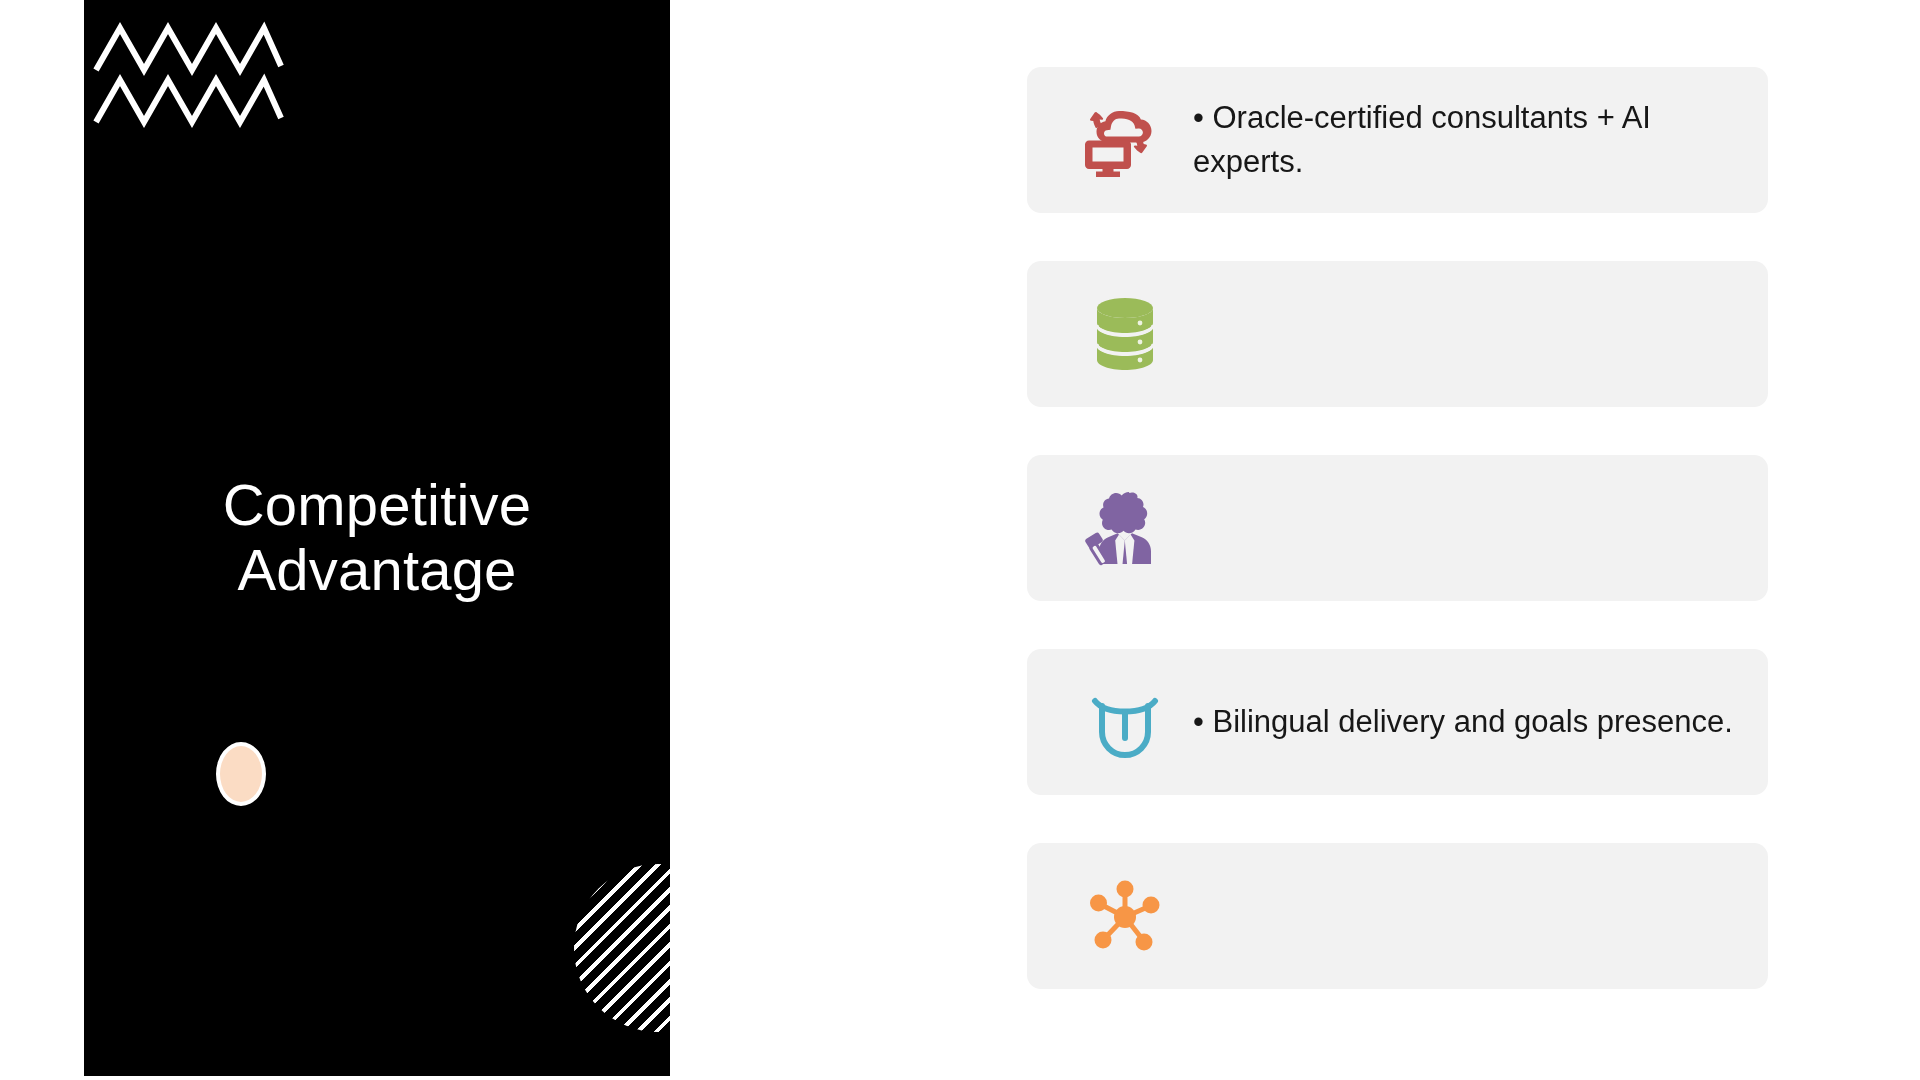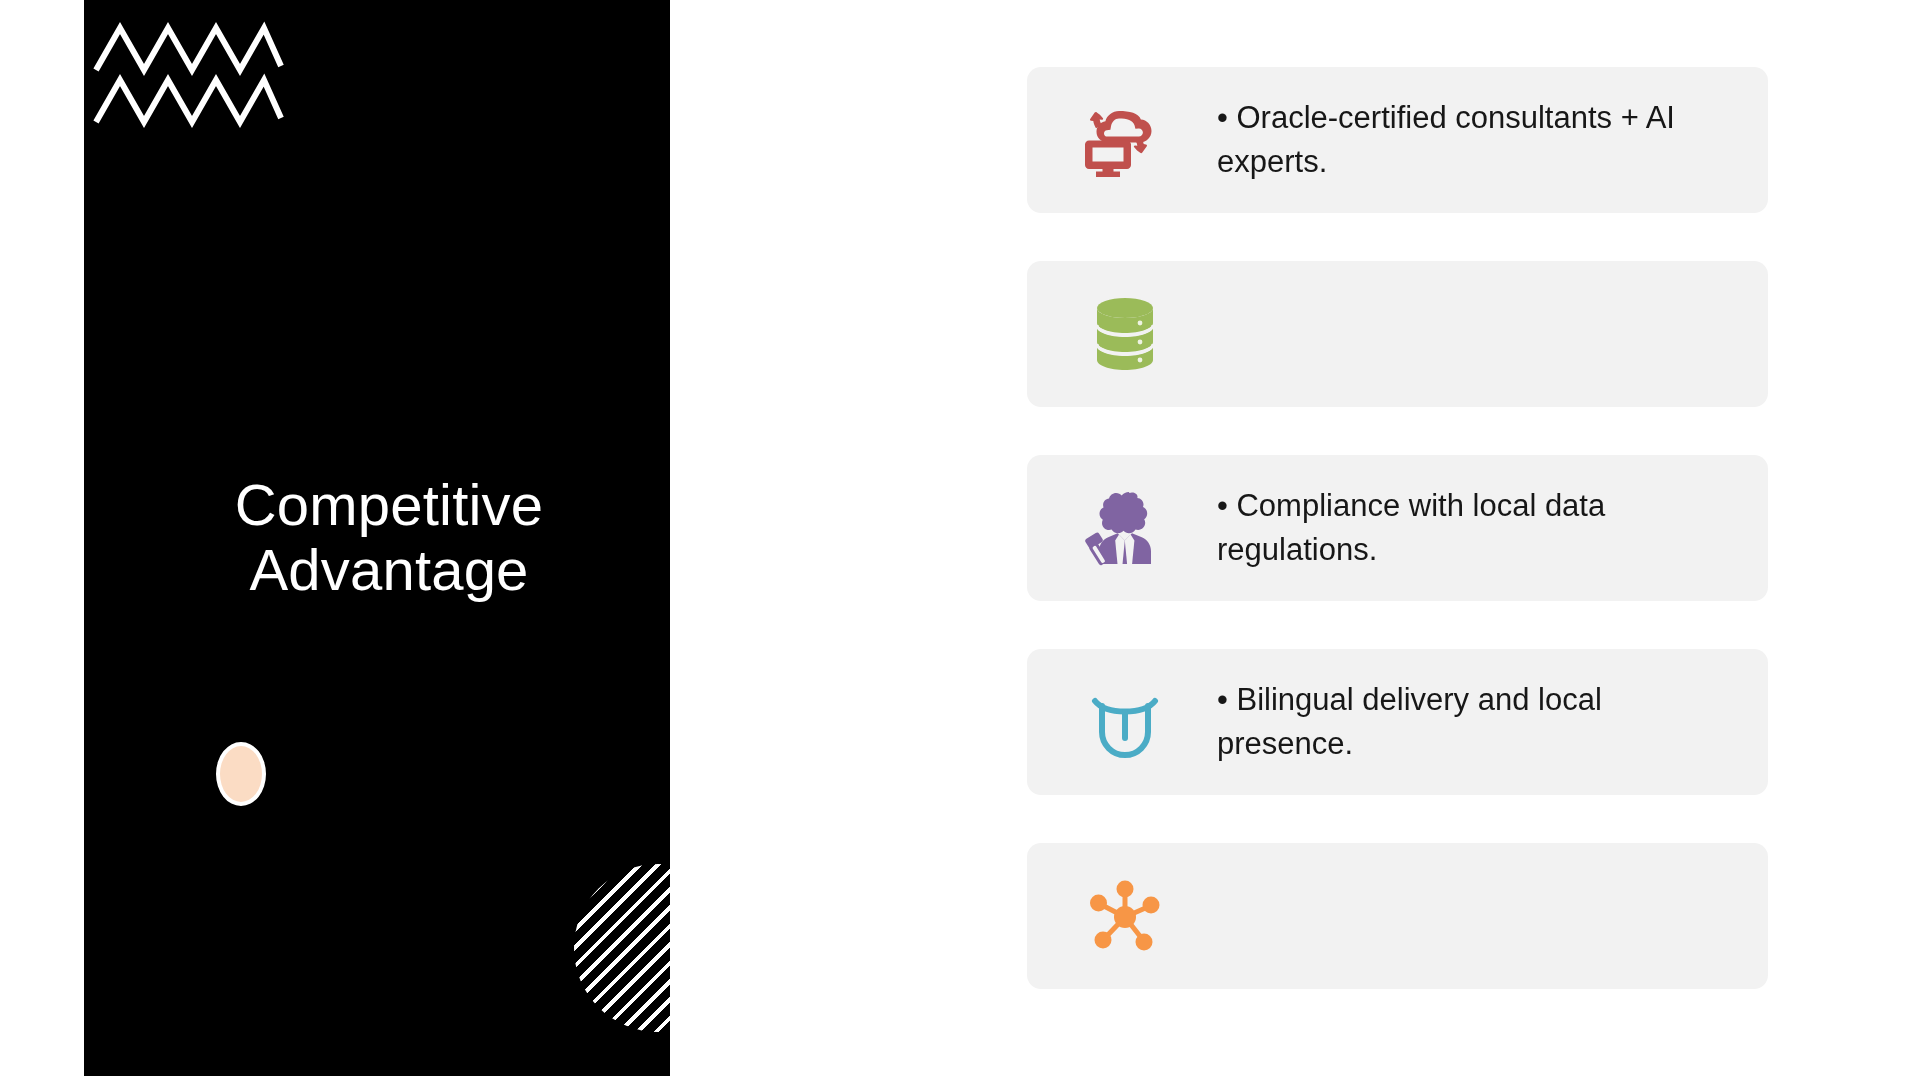--- a/index.html
+++ b/index.html
@@ -34,21 +34,20 @@
   }
   #title-text {
     position: absolute;
     left: 0;
     top: 0;
     width: 586px;
     height: 1076px;
     display: flex;
     align-items: center;
     justify-content: center;
-    padding-left: 12px;
   }
   #title-text .title-inner {
     color: #ffffff;
     font-size: 58px;
     line-height: 1.12;
     text-align: center;
     font-weight: 400;
     letter-spacing: 0.2px;
     width: 330px;
   }
@@ -108,21 +107,21 @@
     min-width: 100px;
     margin-left: 48px;
     display: flex;
     align-items: center;
     justify-content: center;
   }
   .card-icon svg { display: block; }
   .card-text {
     flex: 1;
     padding-right: 24px;
-    margin-left: 42px;
+    margin-left: 18px;
     color: #171717;
     font-size: 31px;
     line-height: 1.42;
     font-weight: 400;
   }
 </style>
 </head>
 <body>
 
 <div id="title-panel">
@@ -197,34 +196,33 @@
         </g>
         <g fill="#8064a2">
           <rect x="8.5" y="53" width="10" height="22" rx="2.5" transform="rotate(-32 13.5 64)"></rect>
           <rect x="1" y="45" width="16" height="11" rx="2.5" transform="rotate(-32 9 50.5)"></rect>
         </g>
         <g fill="#f2f2f2">
           <rect x="11.5" y="55" width="4" height="19" rx="1.5" transform="rotate(-32 13.5 64)"></rect>
         </g>
       </svg>
     </div>
-    <div class="card-text">• Compliance with local data regulations.</div>
   </div>
 
   <div class="bullet-card">
     <div class="card-icon">
       <svg width="70" height="72" viewBox="0 0 70 72">
         <g fill="none" stroke="#4bacc6" stroke-width="6" stroke-linecap="round" stroke-linejoin="round">
           <path d="M12 20v26c0 12.7 10.3 23 23 23s23-10.3 23-23V20"></path>
           <path d="M5 15c5.5 7 16.5 10.5 30 10.5S59.5 22 65 15"></path>
           <path d="M35 26v26"></path>
         </g>
       </svg>
     </div>
-    <div class="card-text">• Bilingual delivery and local presence.</div>
+    <div class="card-text">• Bilingual delivery and goals presence.</div>
   </div>
 
   <div class="bullet-card">
     <div class="card-icon">
       <svg width="78" height="78" viewBox="0 0 78 78">
         <g stroke="#f79646" stroke-width="5" stroke-linecap="round">
           <line x1="39" y1="40" x2="39" y2="13"></line>
           <line x1="39" y1="40" x2="14" y2="27"></line>
           <line x1="39" y1="40" x2="64" y2="29"></line>
           <line x1="39" y1="40" x2="18" y2="62"></line>

